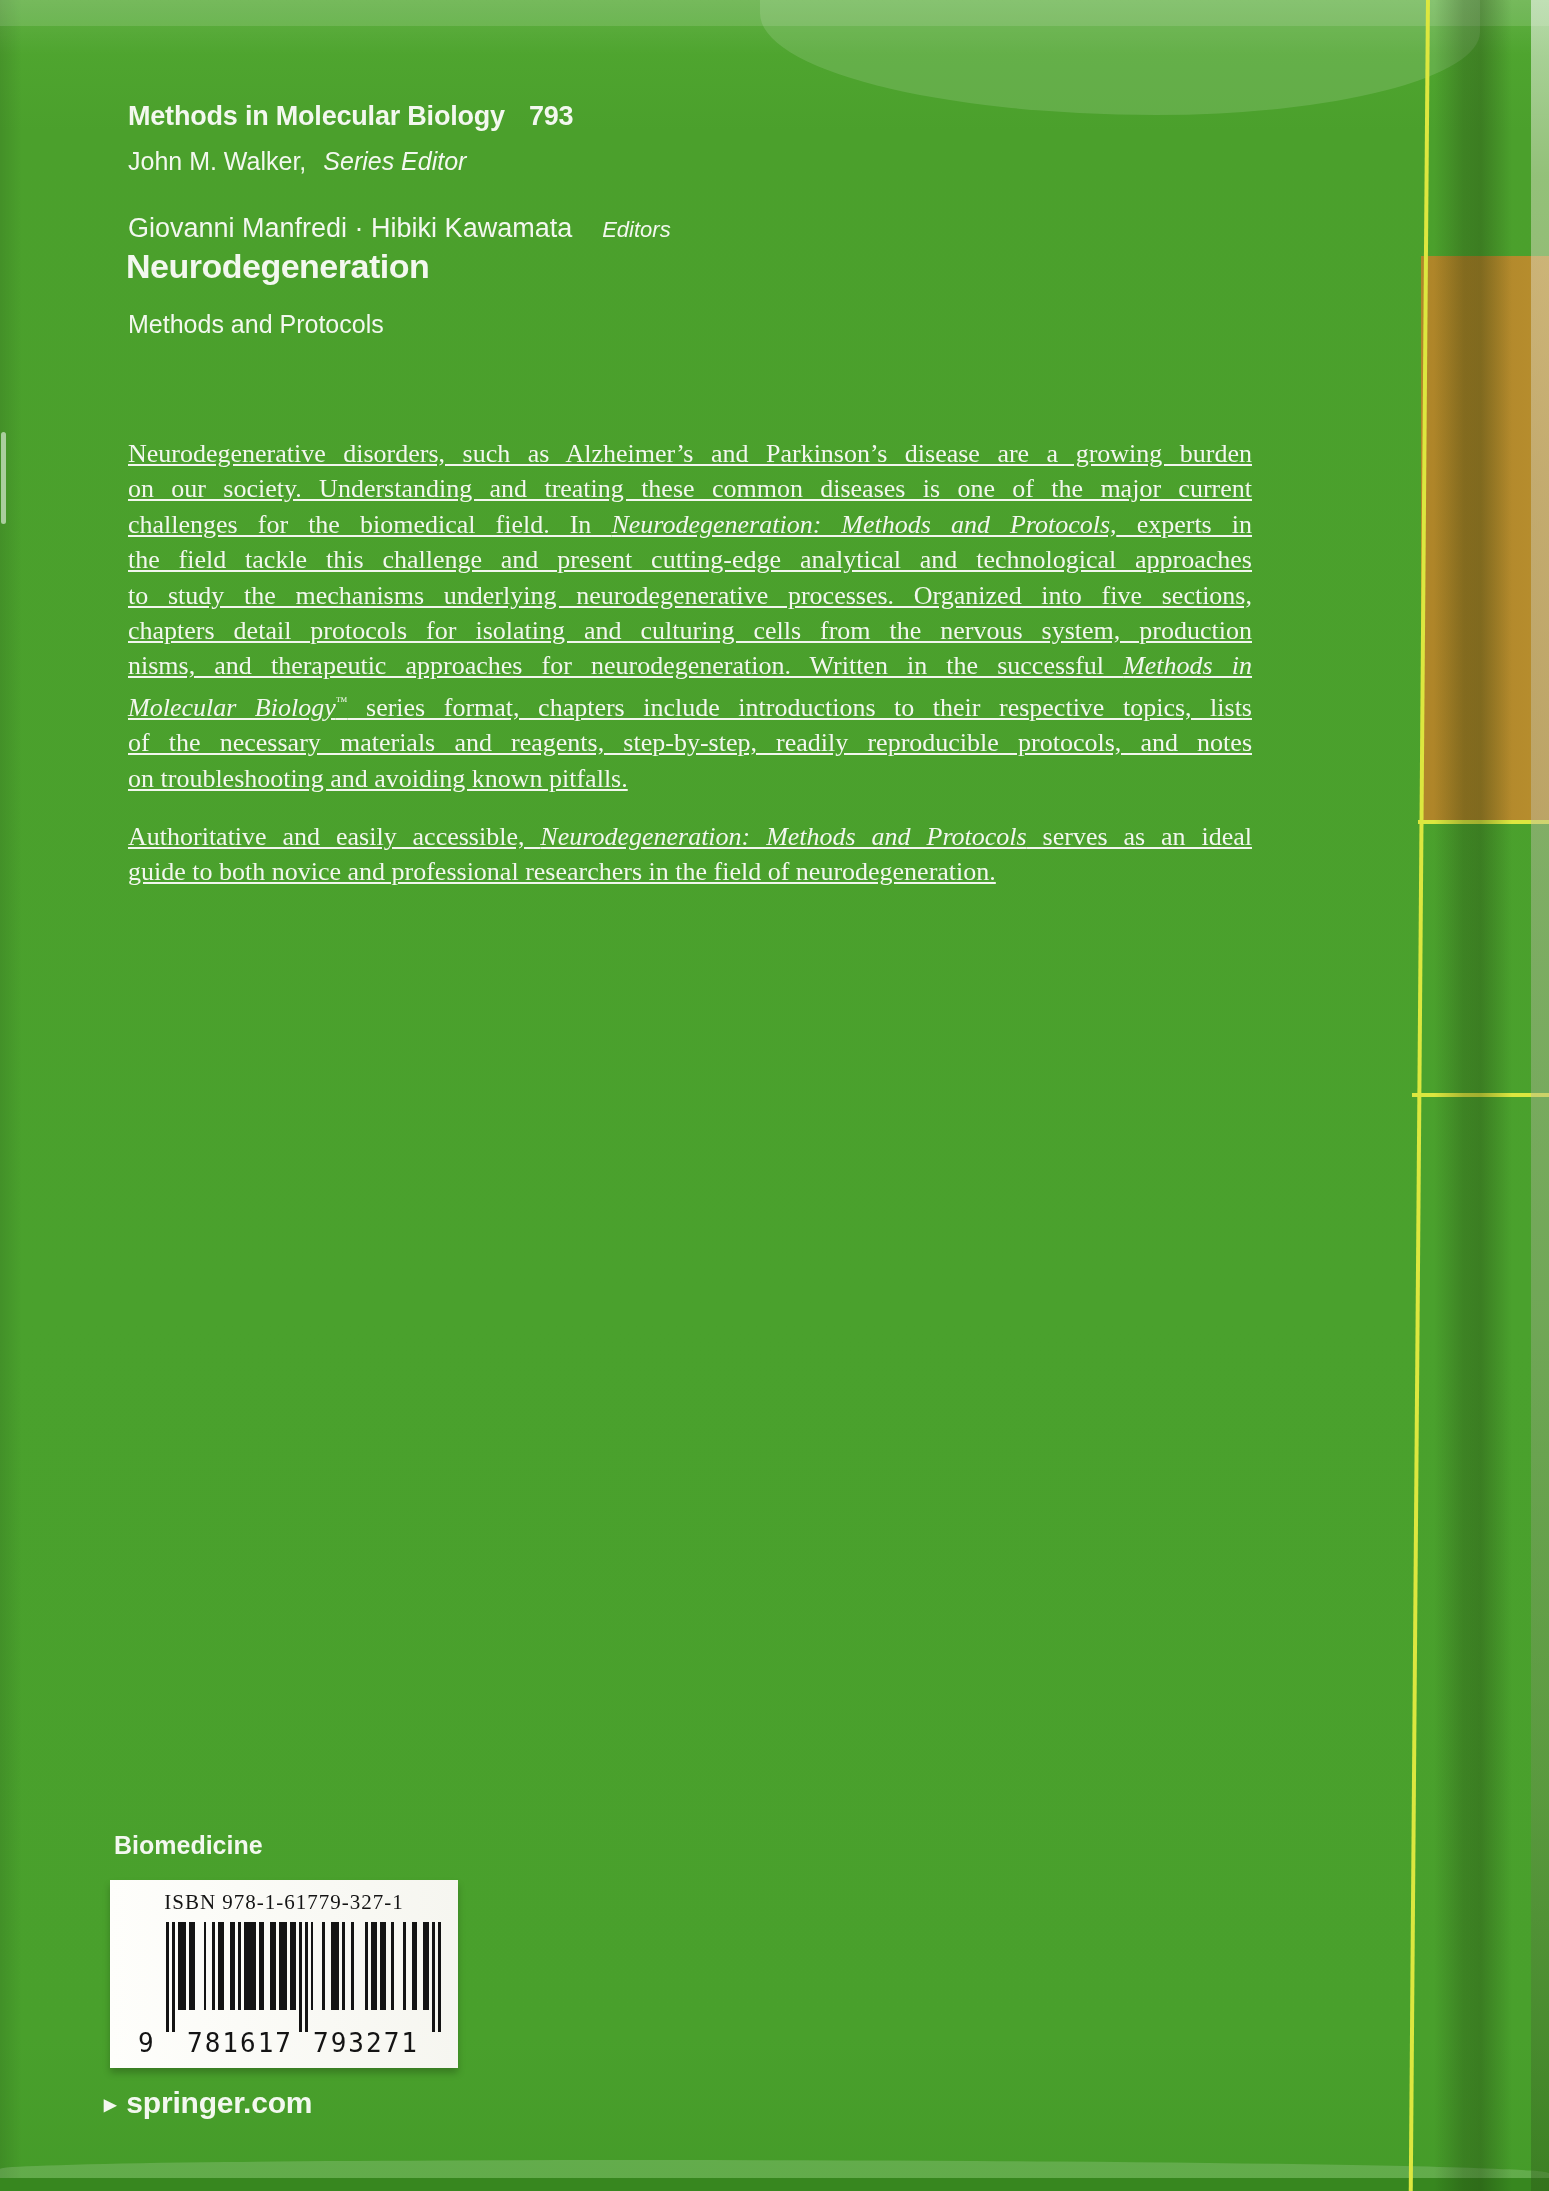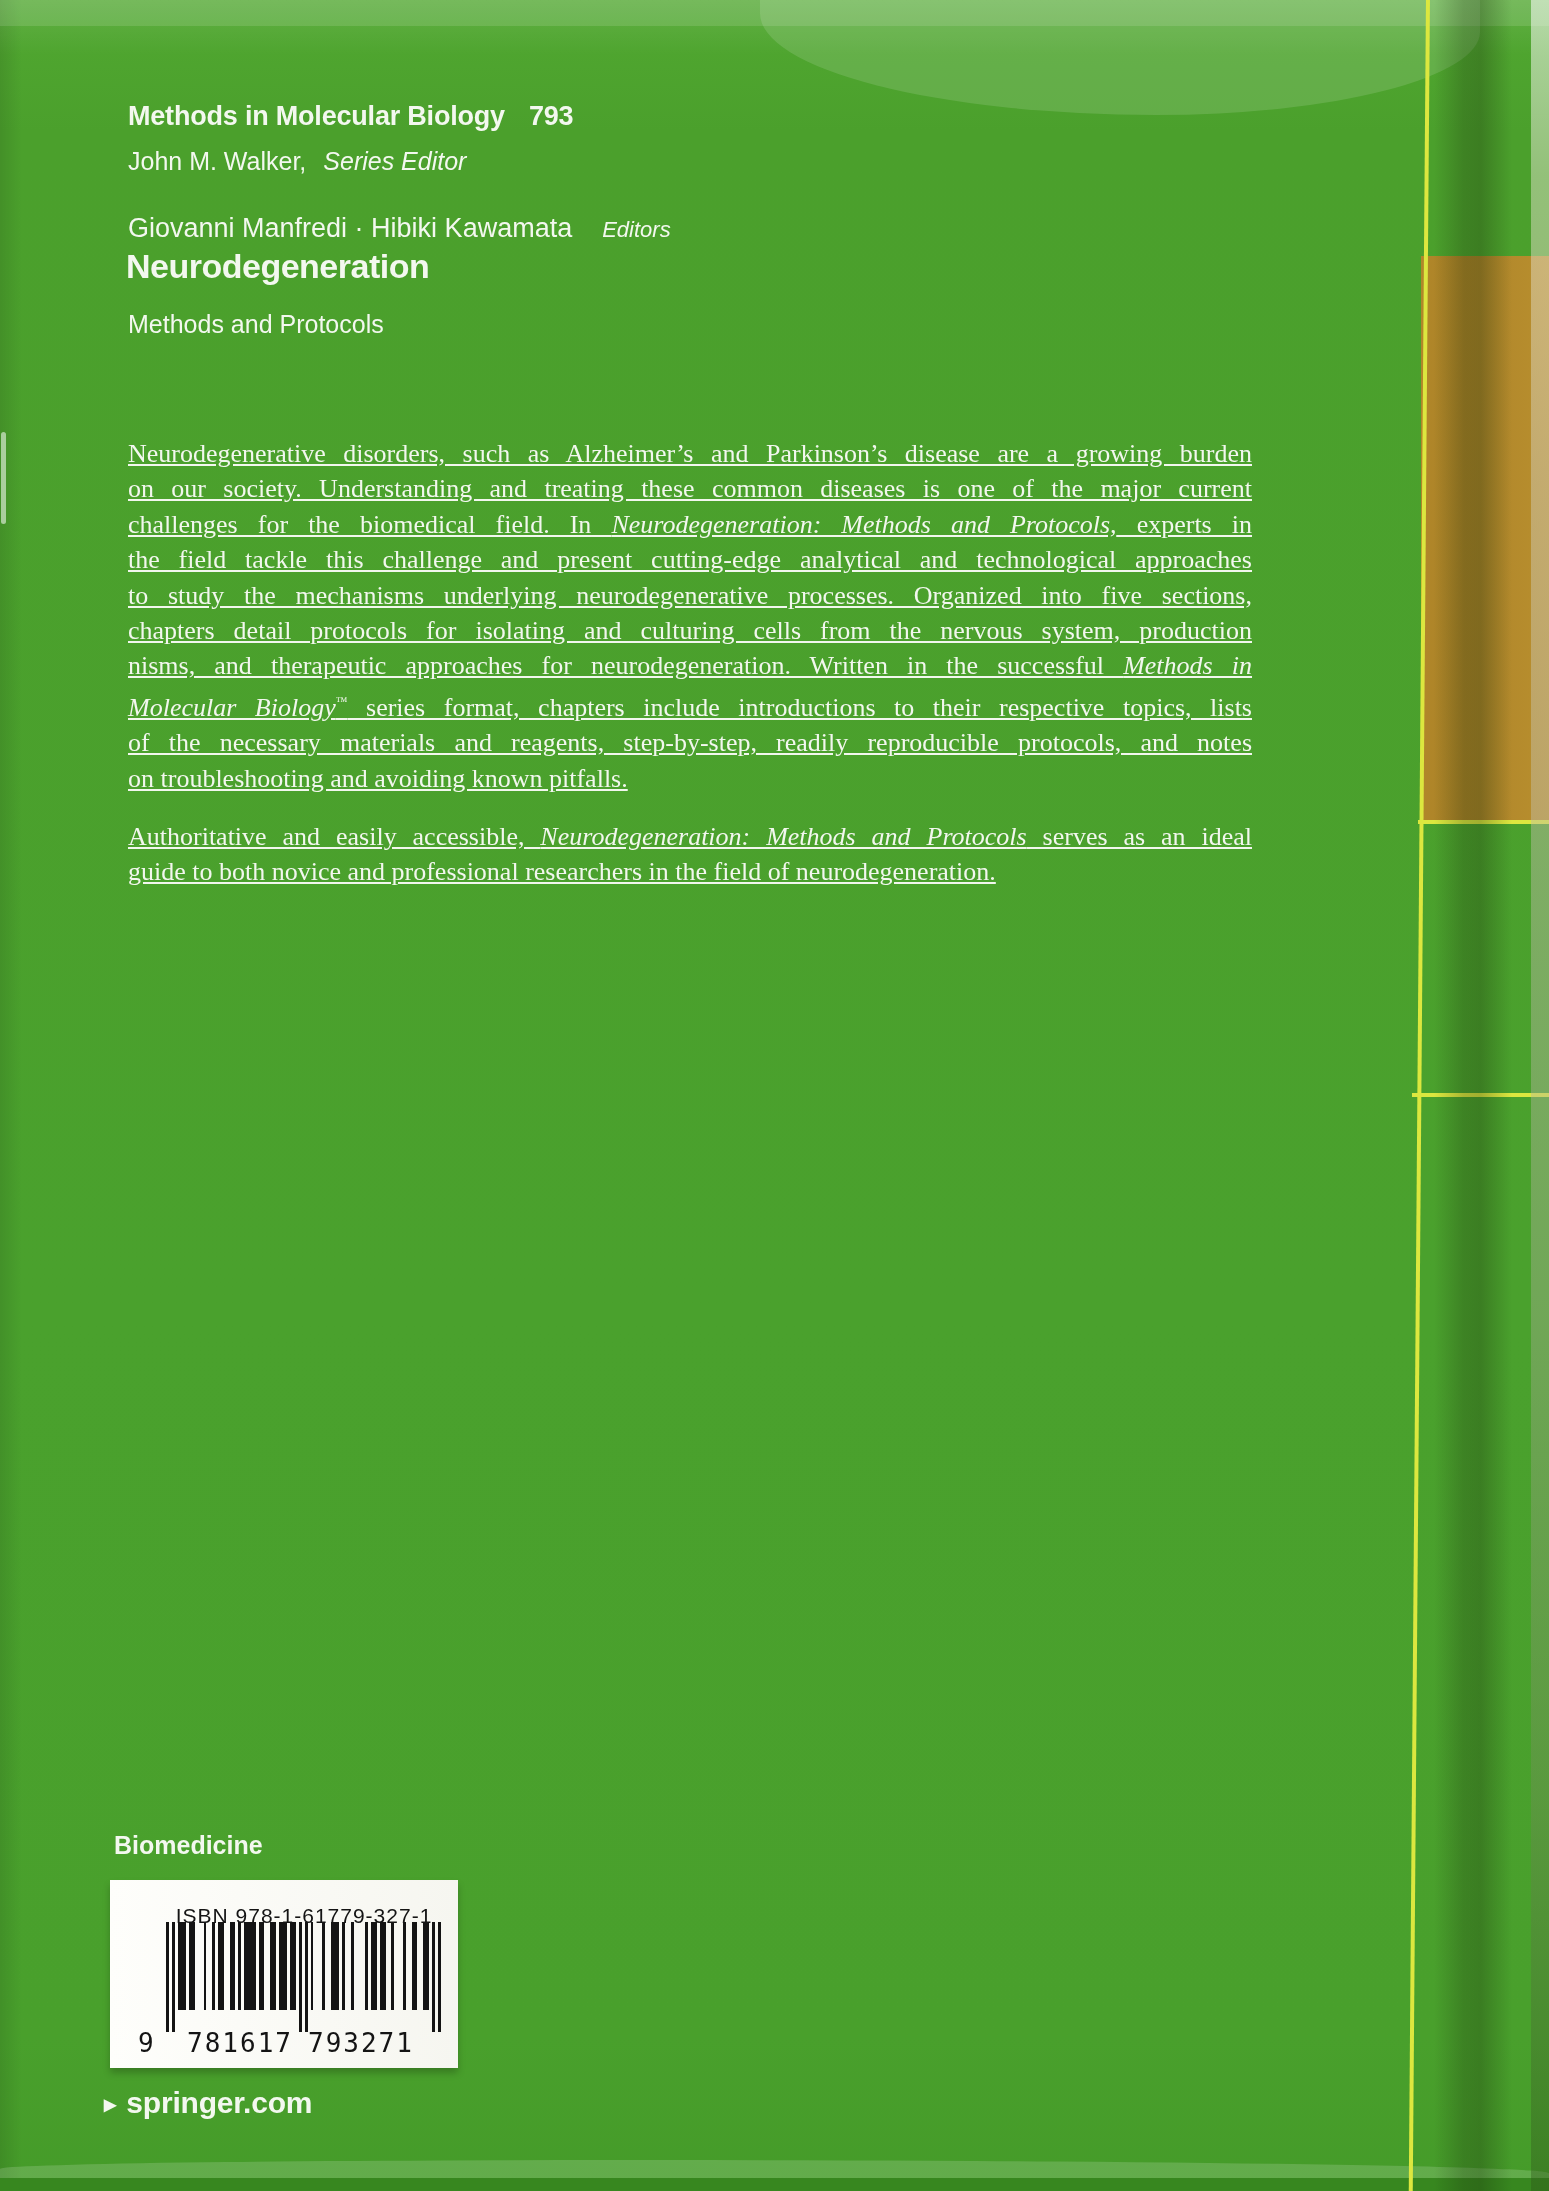--- a/index.html
+++ b/index.html
@@ -51,31 +51,31 @@
   .para + .para{margin-top:23px;}
   .line{text-align:justify;text-align-last:justify;}
   .line.no-just{text-align-last:left;}
   .it{font-style:italic;}
   .sup{font-size:12px;vertical-align:11px;letter-spacing:0;}
   
   .category{position:absolute;left:114px;top:1831px;font-size:25px;font-weight:bold;}
   .barcode-box{position:absolute;left:110px;top:1880px;width:348px;height:188px;
     background:linear-gradient(90deg,#fefefb 0%, #f6f6f0 100%);
     box-shadow:0 5px 7px rgba(0,0,0,.22);z-index:2;}
-  .isbn-label{position:absolute;left:0;top:24px;width:100%;text-align:center;
-    font-family:Liberation Sans, sans-serif;font-size:21px;letter-spacing:1px;color:#141414;padding-left:20px;}
+  .isbn-label{position:absolute;left:0;top:10px;width:100%;text-align:center;
+    font-family:Liberation Serif, serif;font-size:21px;letter-spacing:1px;color:#141414;}
   .bars{position:absolute;left:56px;top:42px;height:110px;display:flex;align-items:flex-start;}
   .bar{width:2.9px;height:88px;flex:0 0 auto;}
   .bar.on{background:#141414;}
   .bar.on.guard{height:110px;}
   .bc-digits{position:absolute;top:148px;left:0;width:100%;height:34px;
     font-family:"DejaVu Sans Mono", monospace;font-size:26px;color:#141414;}
   .bc-d0{position:absolute;left:28px;}
   .bc-d1{position:absolute;left:72px;width:116px;text-align:center;letter-spacing:2px;}
-  .bc-d2{position:absolute;left:198px;width:116px;letter-spacing:2px;}
+  .bc-d2{position:absolute;left:198px;width:116px;text-align:center;letter-spacing:2px;}
   .springer-row{position:absolute;left:104px;top:2086px;display:flex;align-items:center;font-weight:bold;}
   .springer-arrow{font-size:16px;margin-right:10px;margin-top:2px;}
   .springer-url{font-size:30px;letter-spacing:-.2px;}
 </style>
 </head>
 <body>
 
 <div class="cover">
 
   <div class="glare-top"></div>

